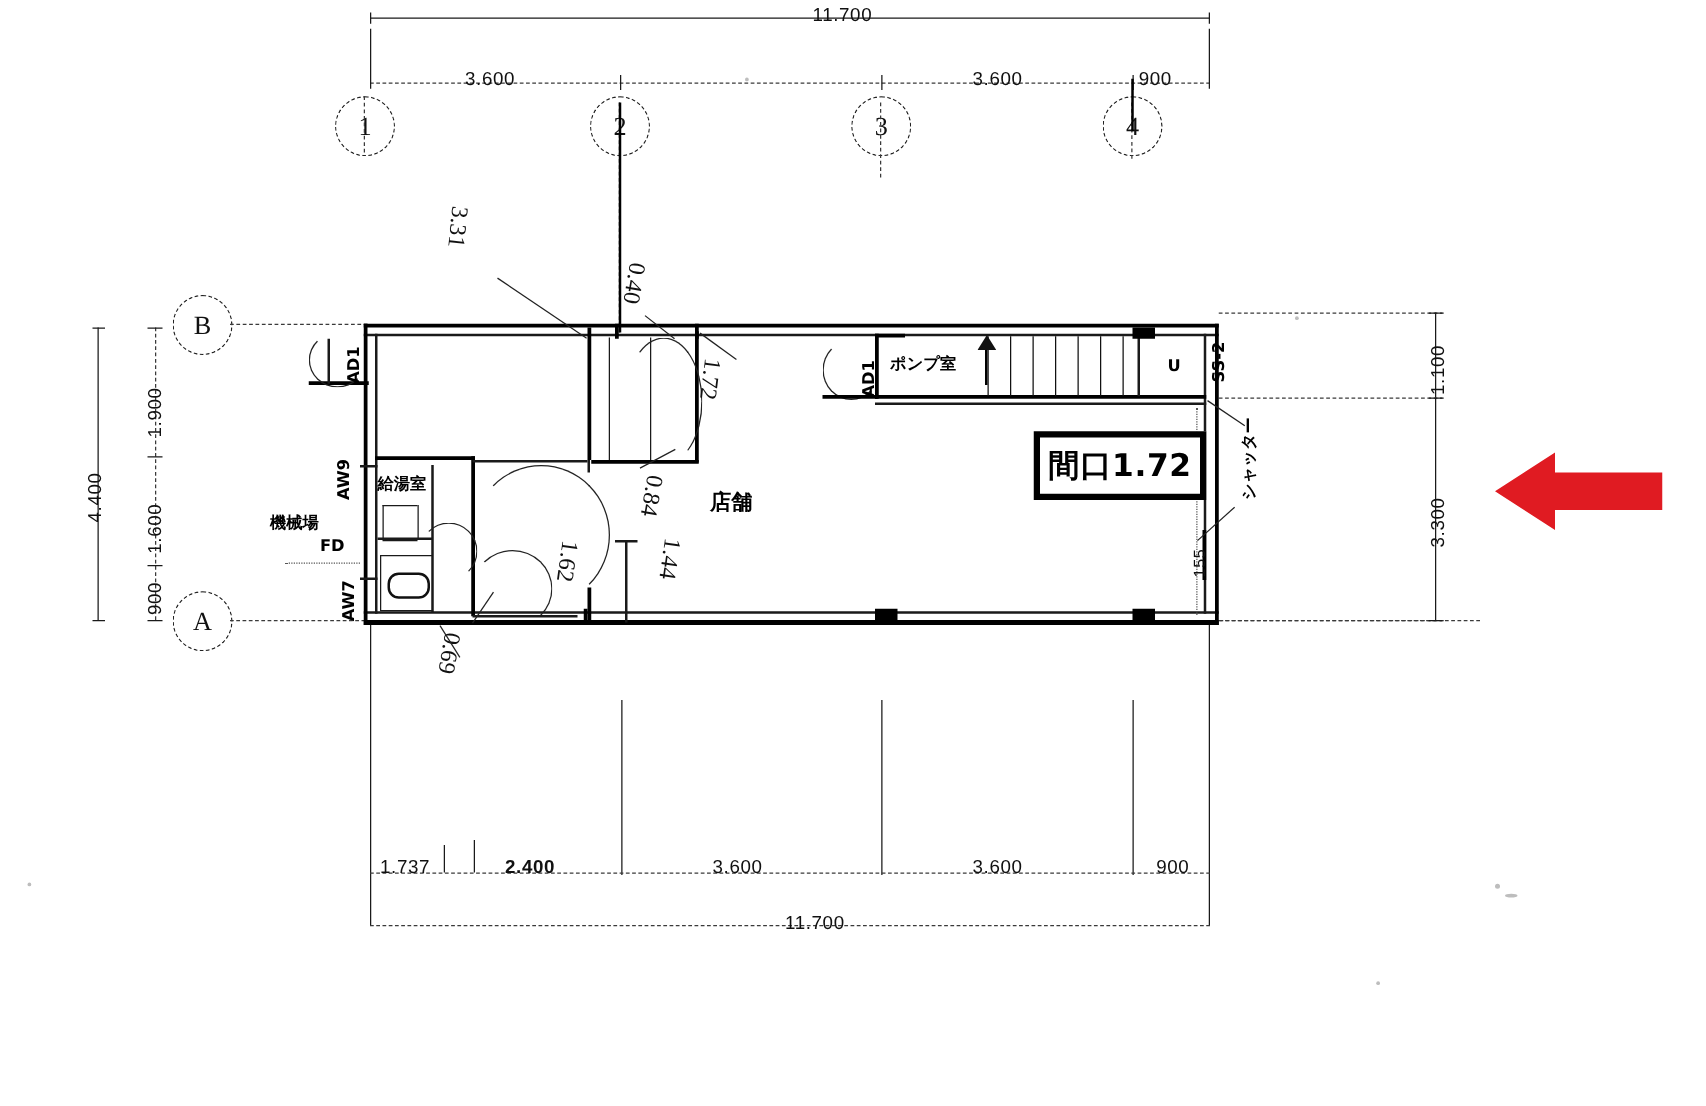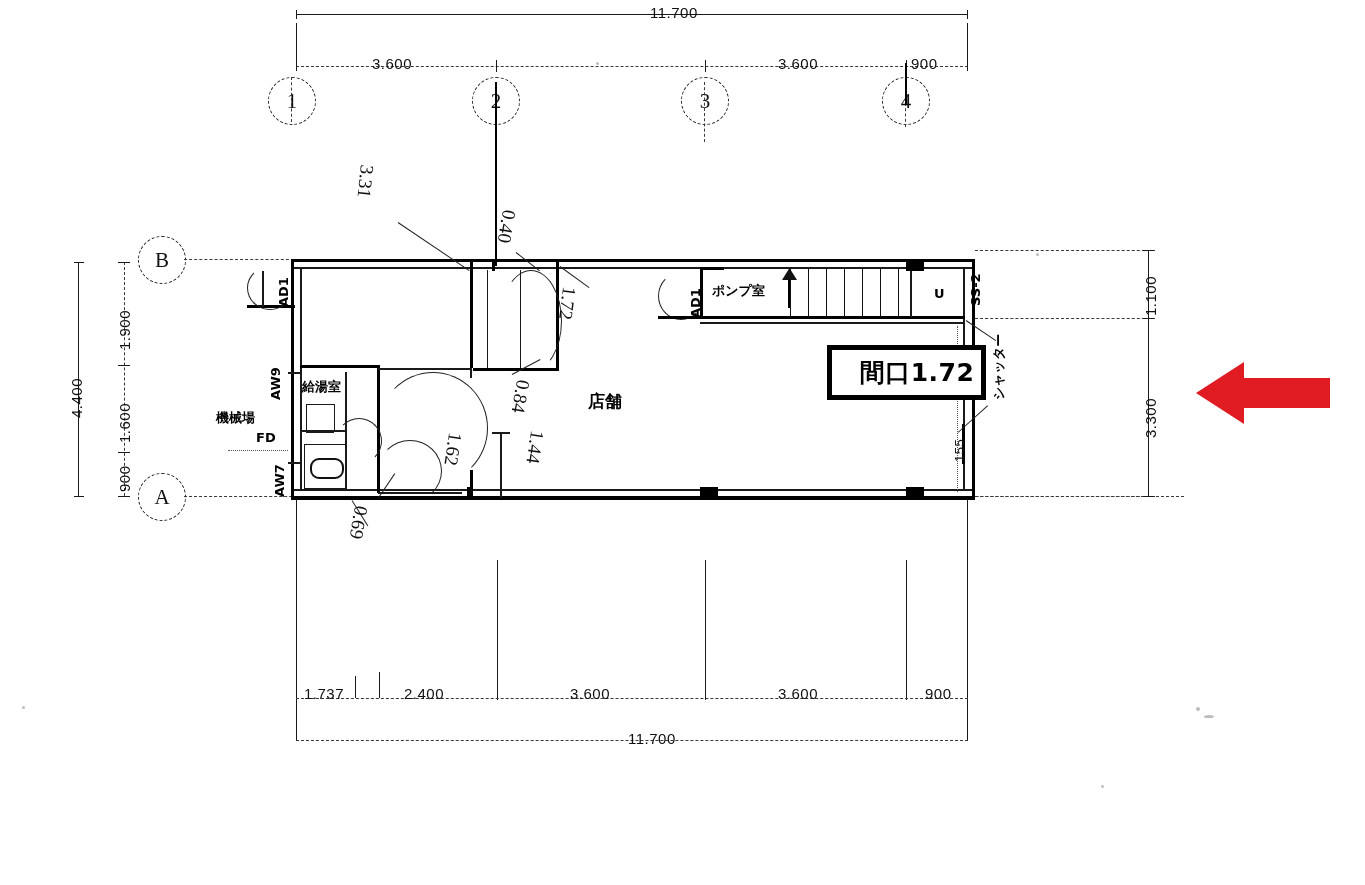--- a/index.html
+++ b/index.html
@@ -32,21 +32,21 @@
   
   .rlabel{position:absolute;font-size:17px;font-weight:bold;color:#000;white-space:nowrap;
           font-family:"DejaVu Sans","Liberation Sans",sans-serif;}
   .rlabel.v{transform-origin:left top;transform:rotate(-90deg);}
   .rlabel.small{font-size:13px;font-weight:bold;}
   .hand{position:absolute;font-size:19px;color:#111;white-space:nowrap;
         font-family:"Liberation Serif","DejaVu Serif",serif;}
 
   
   #frontage-callout{position:absolute;border:5px solid #000;background:#fff;
-        display:flex;align-items:center;justify-content:center;padding-left:21px;}
+        display:flex;align-items:center;justify-content:center;}
   #frontage-callout span{font-size:25px;font-weight:bold;color:#000;
         font-family:"DejaVu Sans","Liberation Sans",sans-serif;letter-spacing:.5px;}
 
   
   #plan-title{position:absolute;font-size:22px;font-weight:bold;color:#000;white-space:nowrap;
         font-family:"DejaVu Sans","Liberation Sans",sans-serif;letter-spacing:1px;}
 
   
   #red-arrow{position:absolute;}
 
@@ -235,21 +235,21 @@
   <div class="ln vl wall" style="left:788px;top:276px;width:2px;height:32px;"></div>
   <svg style="position:absolute;left:782px;top:268px;" width="15" height="12" viewBox="0 0 15 12">
       <polygon points="7.5,0 15,12 0,12" fill="#111"></polygon>
     </svg>
 
   <div class="rlabel small" style="left:934px;top:286px;">U</div>
   <div class="rlabel v small" style="left:968px;top:306px;">SS-2</div>
 
   <div class="ln wall" style="left:906px;top:262px;width:18px;height:9px;"></div>
 
-  <div class="rlabel" style="left:588px;top:390px;">店舗</div>
+  <div class="rlabel" style="left:568px;top:390px;">店舗</div>
 
   <div class="dot-v" style="left:957px;top:326px;height:166px;"></div>
   <div class="ln vl wall" style="left:962px;top:424px;width:3px;height:40px;"></div>
   <div class="dim v small" style="left:952px;top:462px;">155</div>
   <div class="rlabel v small" style="left:990px;top:400px;">シャッター</div>
   <div class="leader" style="left:966px;top:320px;width:36px;transform:rotate(34deg);"></div>
   <div class="leader" style="left:958px;top:432px;width:40px;transform:rotate(-42deg);"></div>
 
   <div class="hand" style="left:378px;top:166px;transform-origin:left top;transform:rotate(96deg);">3.31</div>
   <div class="leader" style="left:398px;top:222px;width:86px;transform:rotate(34deg);"></div>
@@ -280,21 +280,21 @@
   <div class="ln vl thin" style="left:379px;top:672px;width:1px;height:26px;"></div>
   <div class="ln vl thin" style="left:497px;top:560px;width:1px;height:140px;"></div>
   <div class="ln vl thin" style="left:705px;top:560px;width:1px;height:140px;"></div>
   <div class="ln vl thin" style="left:906px;top:560px;width:1px;height:140px;"></div>
   <div class="ln vl thin" style="left:967px;top:500px;width:1px;height:240px;"></div>
 
   <div class="dash-h" style="left:296px;top:698px;width:672px;"></div>
   <div class="dash-h" style="left:296px;top:740px;width:672px;"></div>
 
   <div class="dim" style="left:304px;top:685px;">1.737</div>
-  <div class="dim" style="left:404px;top:685px;">2.400</div>
+  <div class="dim" style="left:404px;top:685px;font-weight:bold;">2.400</div>
   <div class="dim" style="left:570px;top:685px;">3.600</div>
   <div class="dim" style="left:778px;top:685px;">3.600</div>
   <div class="dim" style="left:925px;top:685px;">900</div>
   <div class="dim" style="left:628px;top:730px;">11.700</div>
 
   <svg id="red-arrow" style="left:1196px;top:360px;" width="134" height="66" viewBox="0 0 134 66">
     <polygon points="0,33 48,2 48,18 134,18 134,48 48,48 48,64" fill="#E01B22"></polygon>
   </svg>
 
 

